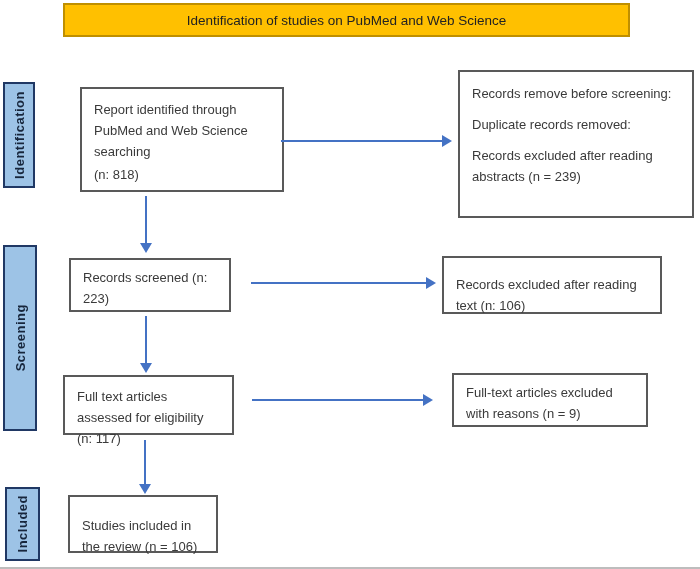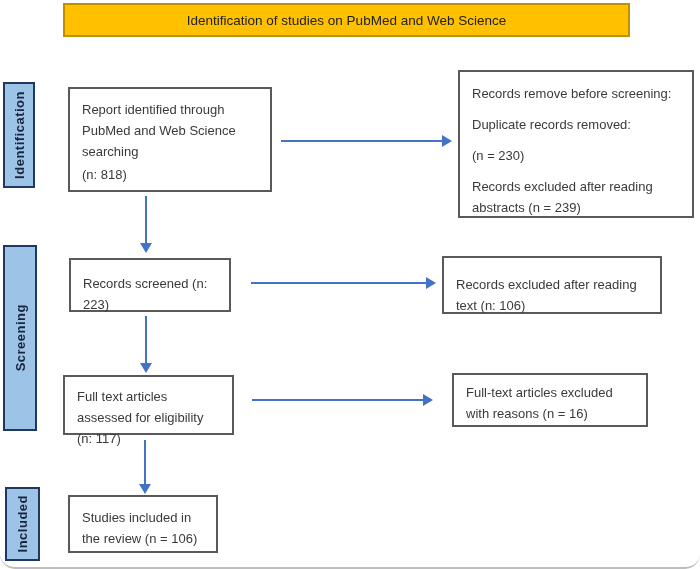--- a/index.html
+++ b/index.html
@@ -16,21 +16,20 @@
     font-family:"Liberation Sans", sans-serif;
     background:#ffffff;
   }
   .canvas{
     position:relative;
     width:700px;height:569px;
     background:#ffffff;
     overflow:hidden;
     border-bottom:2px solid #bdbdbd;
     box-sizing:border-box;
-    border-radius:15px;
   }
   .banner{
     position:absolute;
     left:63px;top:3px;width:567px;height:34px;
     background:var(--banner-fill);
     border:2px solid var(--banner-border);
     box-sizing:border-box;
     display:flex;align-items:center;justify-content:center;
     font-size:13.5px;color:#222222;
   }
@@ -58,29 +57,29 @@
     background:#ffffff;
     border:2px solid var(--box-border);
     box-sizing:border-box;
     color:var(--text);
     font-size:13px;
     line-height:21px;
     padding:9px 12px;
   }
   .fbox p{margin:0;}
   .fbox p + p{margin-top:8px;}
-  .box-identified{left:68px;top:87px;width:204px;height:105px;padding-top:10px;}
+  .box-identified{left:80px;top:87px;width:204px;height:105px;padding-top:10px;}
   .box-identified p + p{margin-top:2px;}
   .box-removed{left:458px;top:70px;width:236px;height:148px;padding-top:11px;}
   .box-removed p + p{margin-top:10px;}
-  .box-screened{left:69px;top:258px;width:162px;height:54px;padding-top:13px;}
+  .box-screened{left:69px;top:258px;width:162px;height:54px;padding-top:7px;}
   .box-excluded-text{left:442px;top:256px;width:220px;height:58px;padding-top:16px;}
   .box-fulltext{left:63px;top:375px;width:171px;height:60px;}
   .box-excluded-reasons{left:452px;top:373px;width:196px;height:54px;padding-top:7px;}
-  .box-included{left:68px;top:495px;width:150px;height:58px;padding-top:10px;}
+  .box-included{left:68px;top:495px;width:150px;height:58px;padding-top:18px;}
   .arrow-h{
     position:absolute;height:2px;background:var(--arrow);
   }
   .arrow-h::after{
     content:'';position:absolute;right:-9px;top:-5px;
     border-left:10px solid var(--arrow);
     border-top:6px solid transparent;
     border-bottom:6px solid transparent;
   }
   .arrow-v{
@@ -119,38 +118,37 @@
   </div>
 
   <div class="fbox box-identified">
     <p>Report identified through PubMed and Web Science searching</p>
     <p>(n: 818)</p>
   </div>
 
   <div class="fbox box-removed">
     <p>Records remove before screening:</p>
     <p>Duplicate records removed:</p>
-    <p>(n = 230)</p>
     <p>Records excluded after reading abstracts (n = 239)</p>
   </div>
 
   <div class="fbox box-screened">
     <p>Records screened (n: 223)</p>
   </div>
 
   <div class="fbox box-excluded-text">
     <p>Records excluded after reading text (n: 106)</p>
   </div>
 
   <div class="fbox box-fulltext">
     <p>Full text articles assessed for eligibility (n: 117)</p>
   </div>
 
   <div class="fbox box-excluded-reasons">
-    <p>Full-text articles excluded with reasons (n = 16)</p>
+    <p>Full-text articles excluded with reasons (n = 9)</p>
   </div>
 
   <div class="fbox box-included">
     <p>Studies included in the review (n = 106)</p>
   </div>
 
   <div class="arrow-h arrow-identified-removed"></div>
   <div class="arrow-v arrow-identified-screened"></div>
   <div class="arrow-h arrow-screened-excluded"></div>
   <div class="arrow-v arrow-screened-fulltext"></div>

